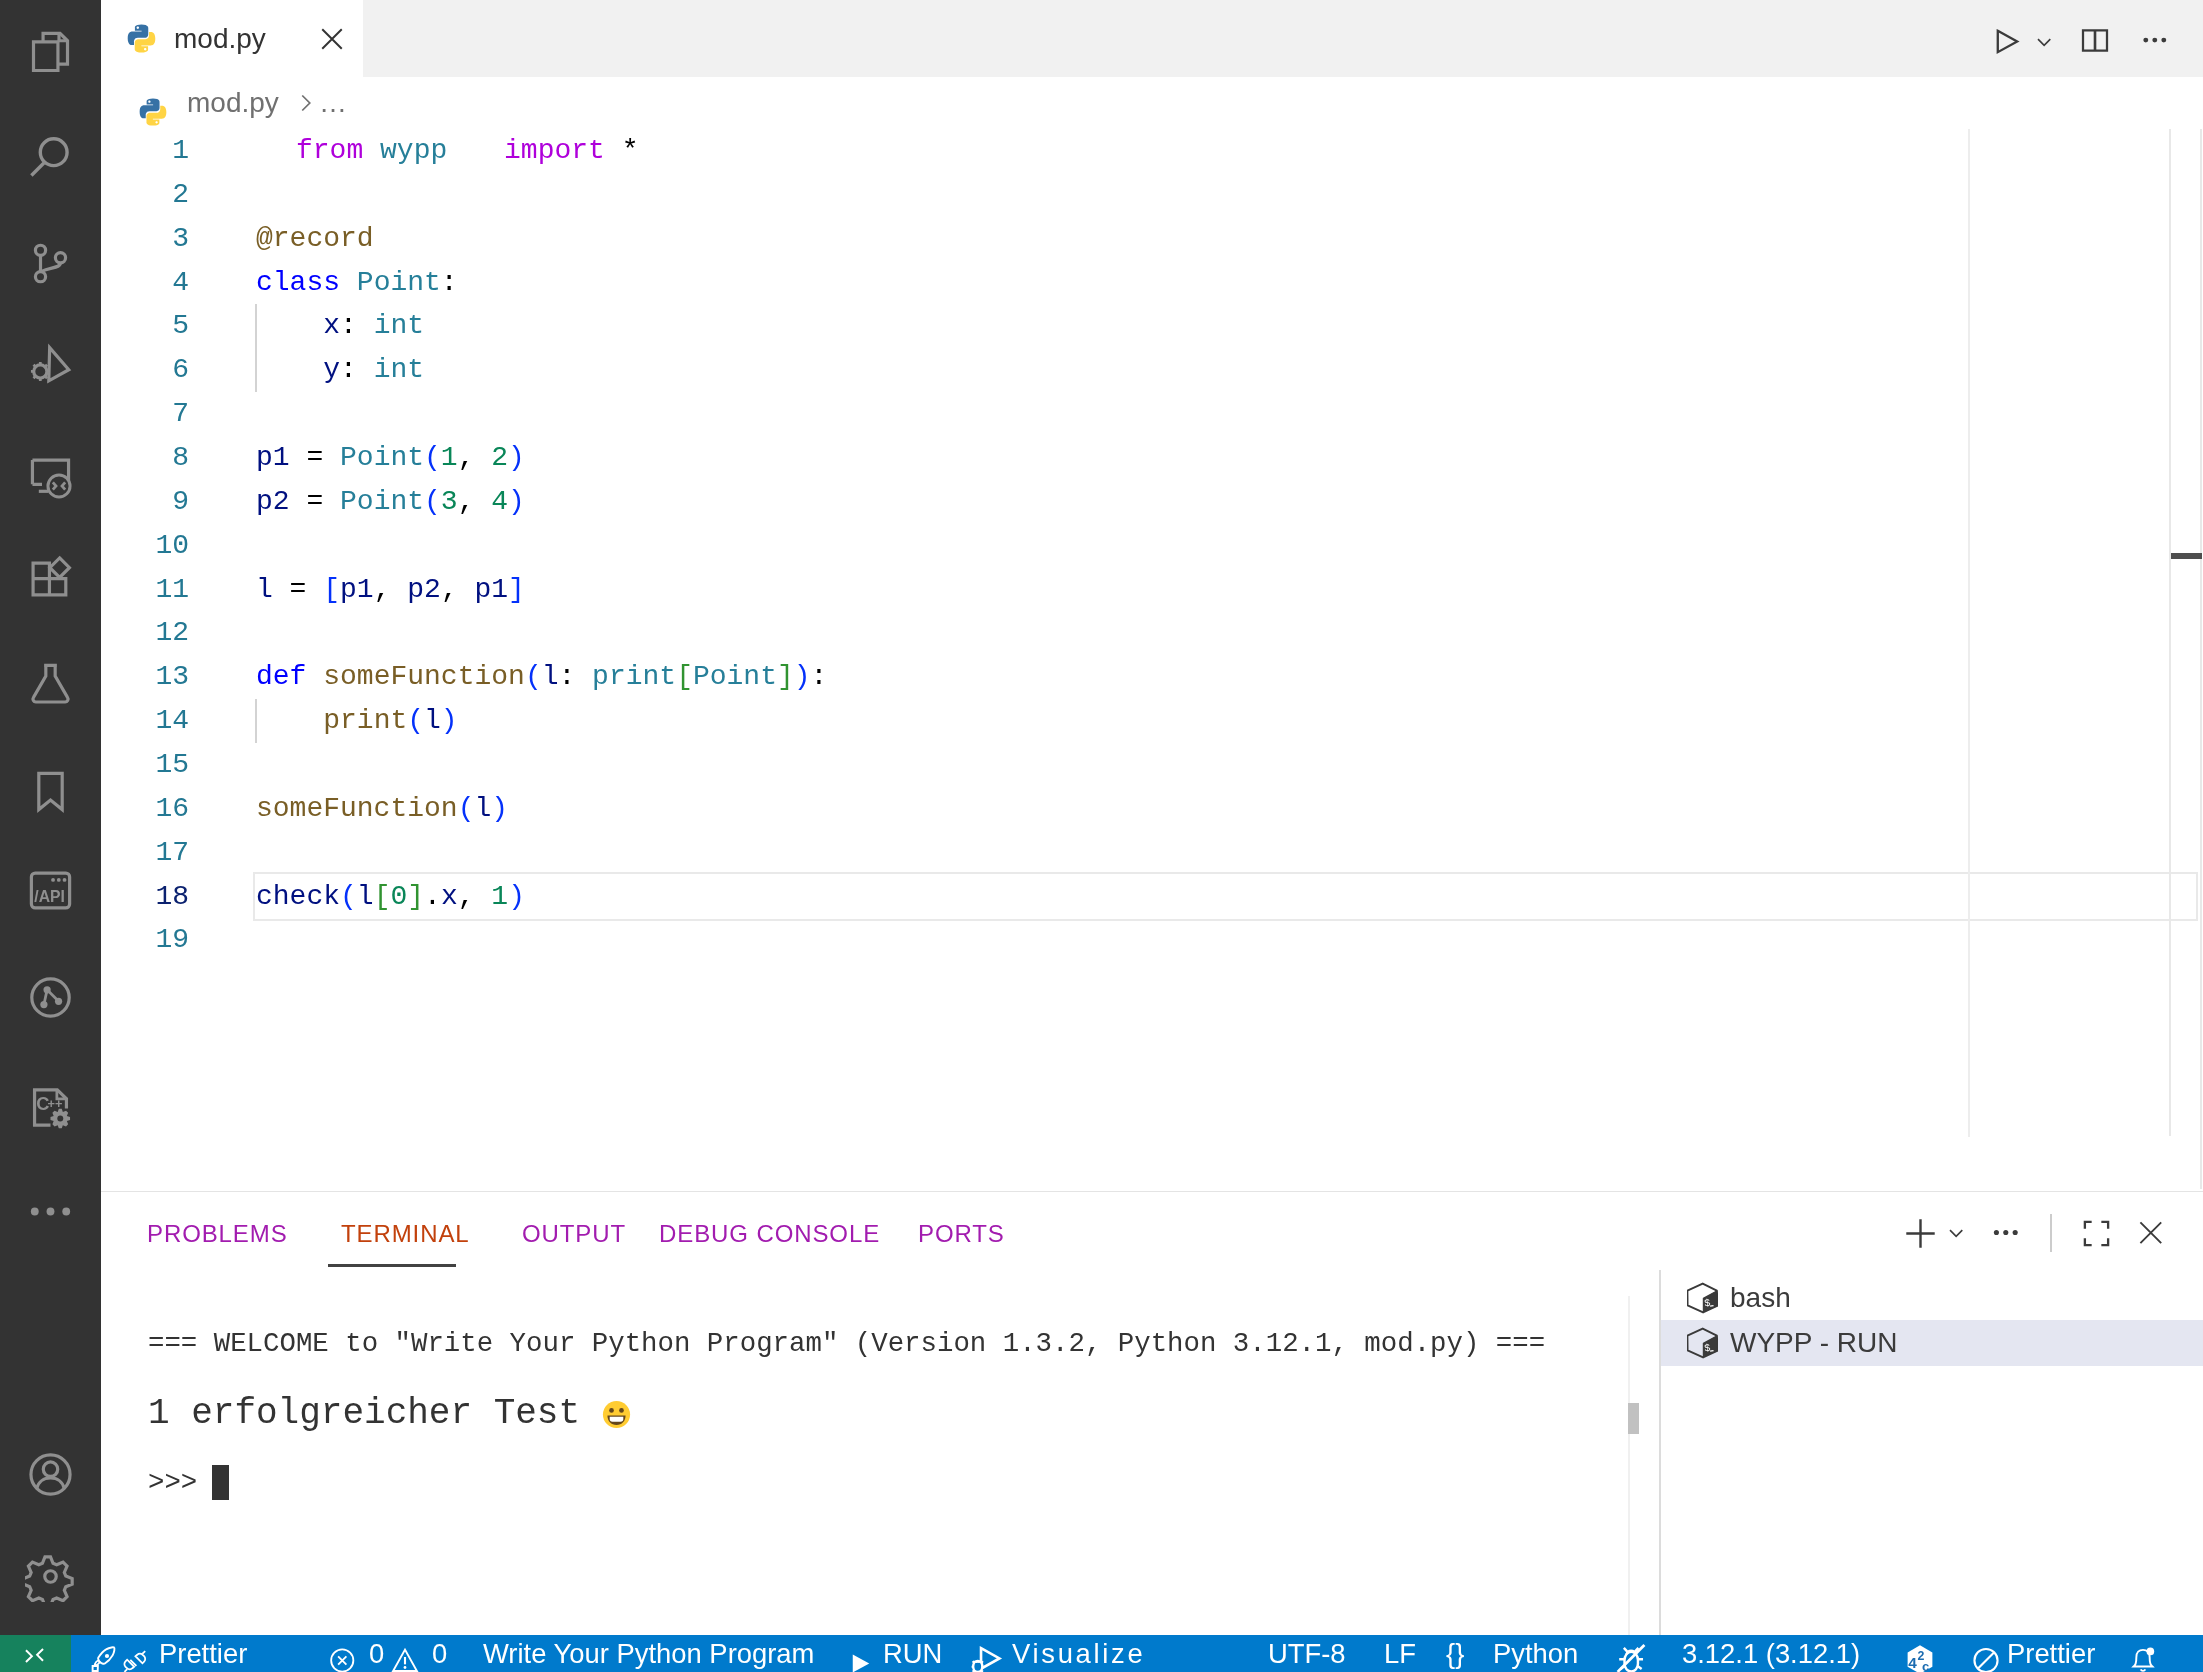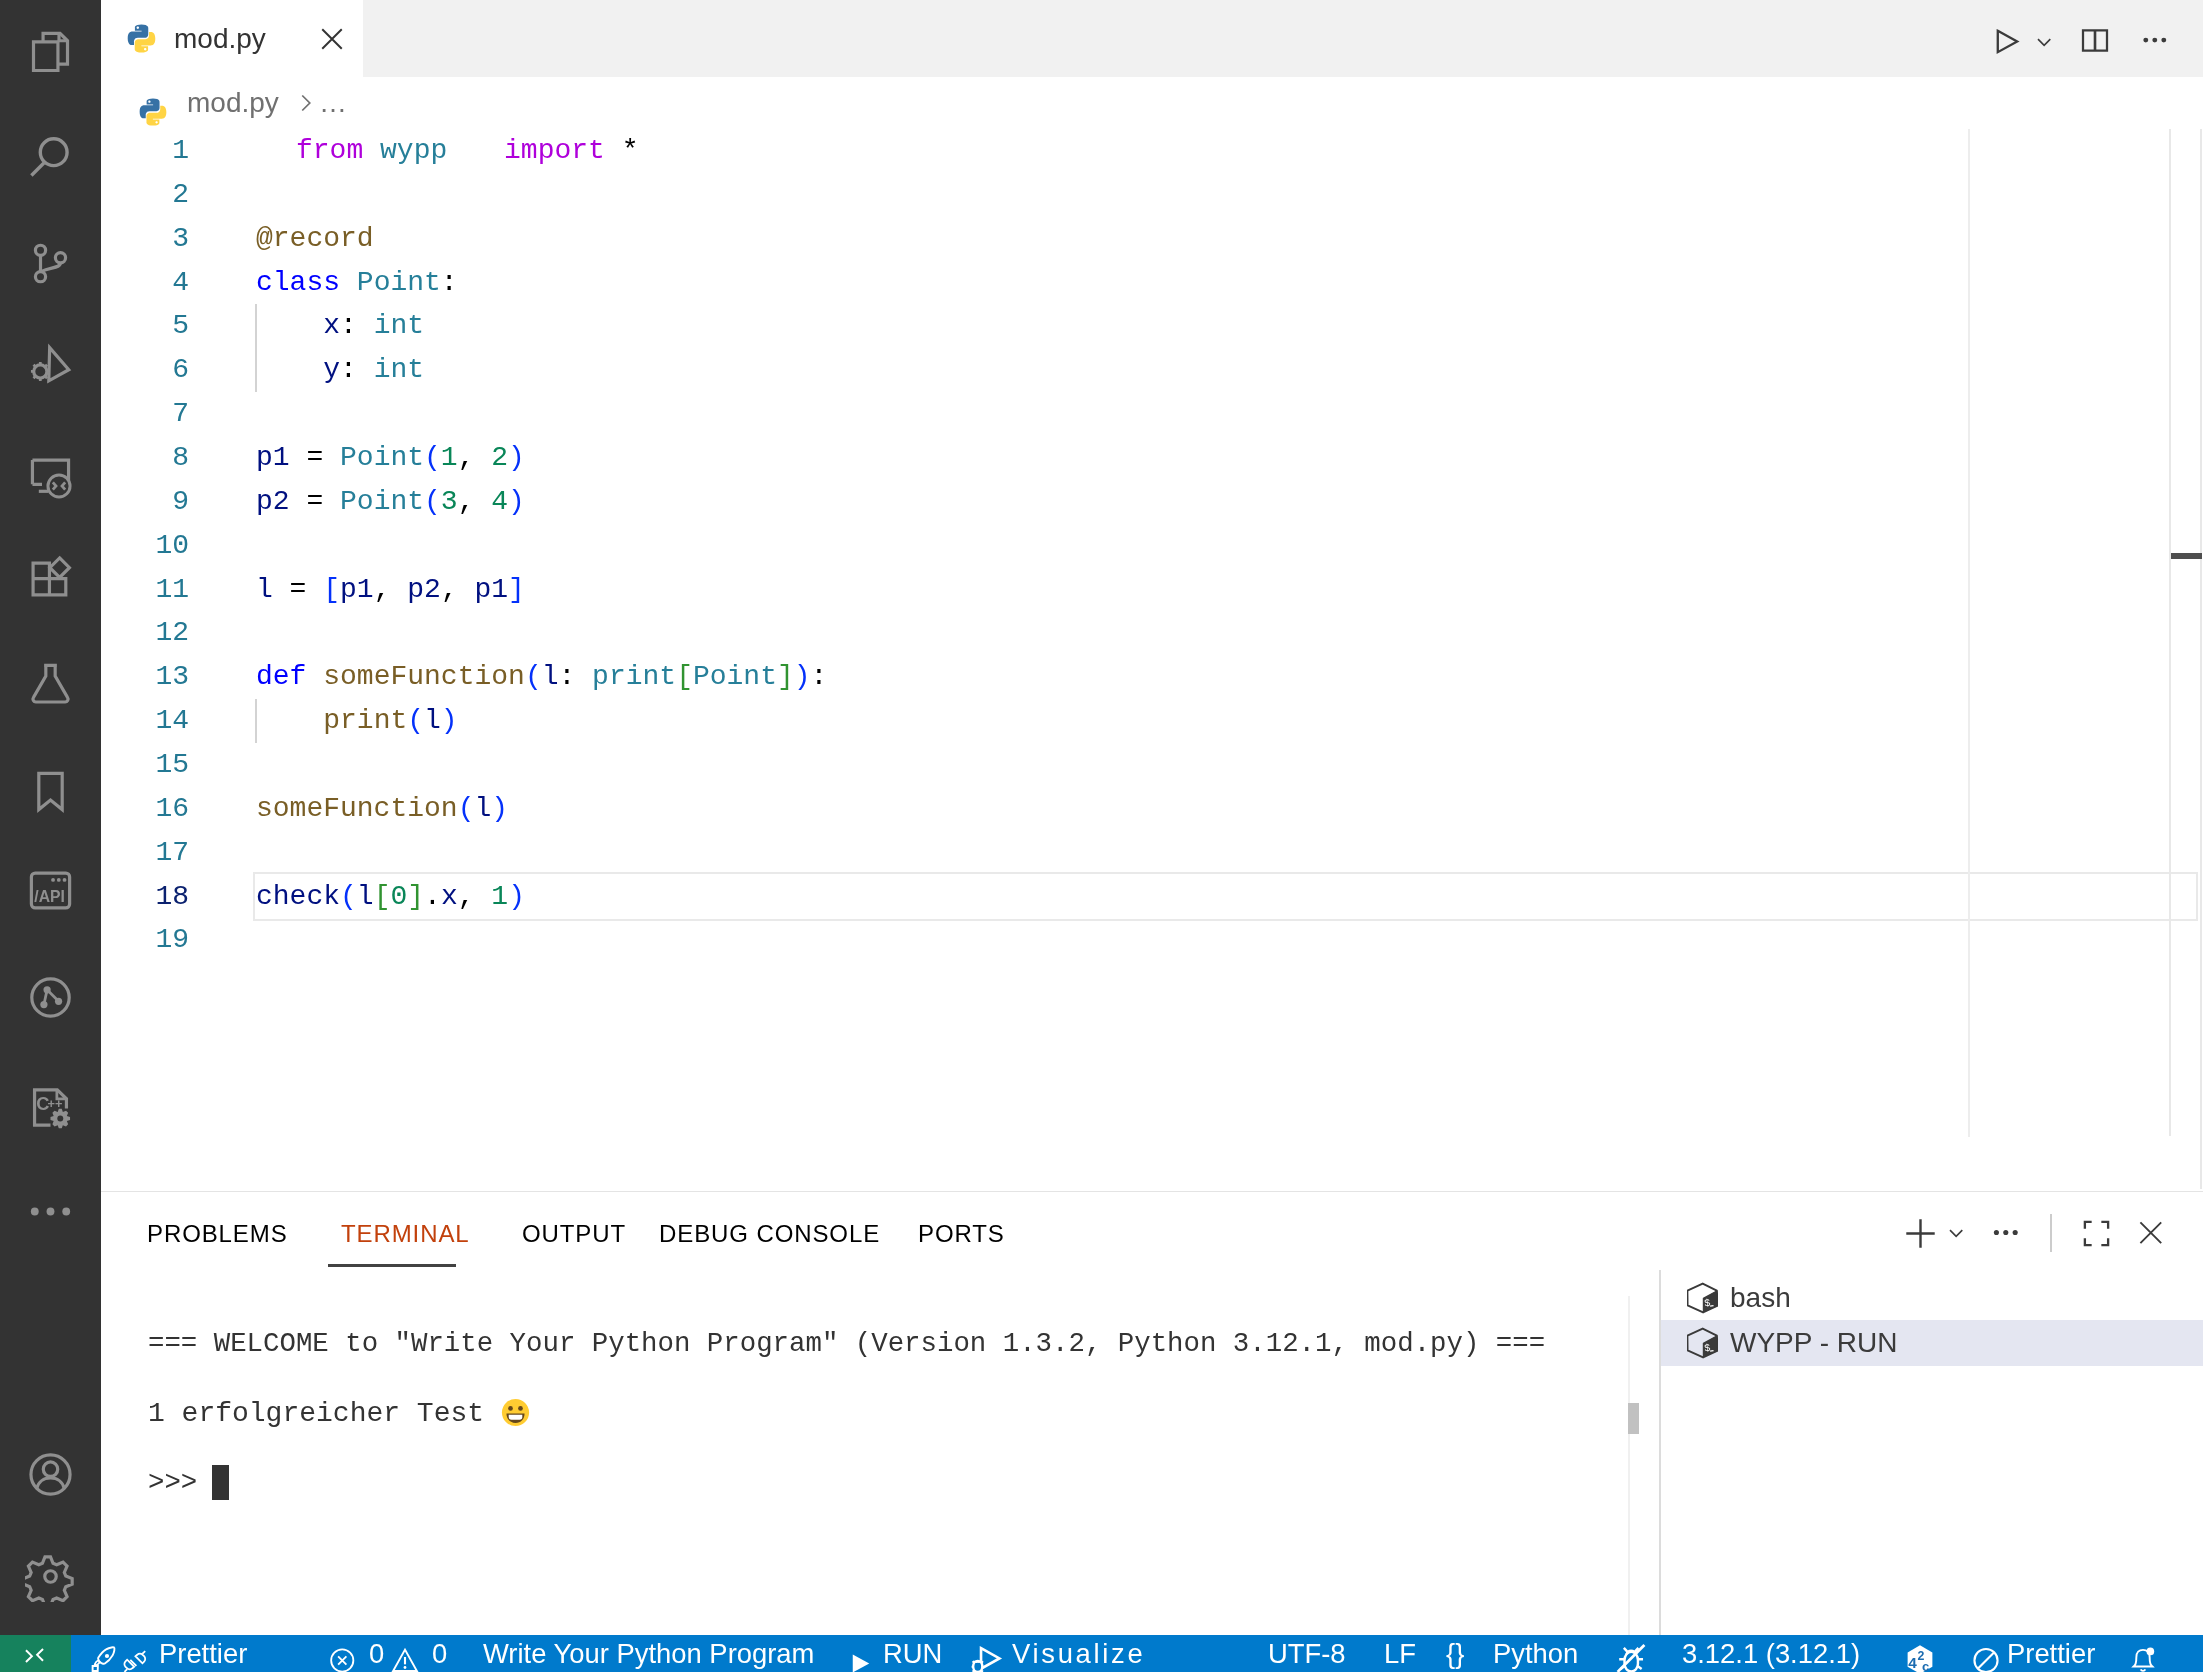--- a/index.html
+++ b/index.html
@@ -19,21 +19,21 @@
 
 #editor { left:101px; top:129px; width:2103px; height:1062px; background:#fff; font-family:"Liberation Mono",monospace; font-size:28px; }
 .ln { position:absolute; width:88px; height:44px; line-height:44px; text-align:right; color:#237893; }
 .cl { position:absolute; left:155px; height:44px; line-height:44px; white-space:pre; color:#000; }
 .kw { color:#af00db;margin-left:40px; } .kb { color:#0000ff; } .ty { color:#267f99; }
 .vr { color:#001080; } .fn { color:#795e26; } .nu { color:#098658; }
 .b1 { color:#0431fa; } .b2 { color:#319331; }
 .iguide { position:absolute; width:1.8px; background:#d3d3d3; }
 
 #panel { left:101px; top:1191px; width:2103px; height:444px; background:#fff; border-top:1.8px solid #e4e4e4; }
-.ptab { position:absolute; top:22px; height:40px; line-height:40px; font-size:24px; letter-spacing:0.9px; color:#000000; }
+.ptab { position:absolute; top:22px; height:40px; line-height:40px; font-size:24px; letter-spacing:0.9px; color:#a21caf; }
 .tline { position:absolute; height:35px; line-height:35px; white-space:pre; }
 
 .trow { position:absolute; left:1560px; width:544px; height:46px; }
 .trow .tt { position:absolute; left:69px; top:0; line-height:46px; font-size:28px; color:#3b3b3b; }
 
 #status { left:0; top:1635px; width:2204px; height:37px; background:#007acc; color:#fff; font-size:27.4px; }
 .sitem { position:absolute; top:0; height:37px; line-height:37px; color:#fff; white-space:nowrap; }
 </style>
 </head>
 <body>
@@ -138,21 +138,21 @@
       </svg>
     <div style="position:absolute;left:1949px;top:22px;width:1.8px;height:38px;background:#cccccc;"></div>
     <svg style="position:absolute;left:1980px;top:25.6px" width="31" height="31" viewBox="0 0 16 16">
         <path fill="none" stroke="#3b3b3b" stroke-width="1.2" d="M5.5 2H2v3.5M10.5 2H14v3.5M5.5 14H2v-3.5M10.5 14H14v-3.5"></path>
       </svg>
     <svg style="position:absolute;left:2037px;top:28px" width="25.6" height="25.6" viewBox="0 0 16 16">
         <path stroke="#3b3b3b" stroke-width="1.2" fill="none" d="M1.5 1.5l13 13M14.5 1.5l-13 13"></path>
       </svg>
 
     <div class="tline" style="left:47px;top:134px;font-family:'Liberation Mono',monospace;font-size:27.4px;color:#333;">=== WELCOME to "Write Your Python Program" (Version 1.3.2, Python 3.12.1, mod.py) ===</div>
-    <div class="tline" style="left:47px;top:204px;font-family:'Liberation Mono',monospace;font-size:28px;color:#333;">1 erfolgreicher Test <svg width="29" height="29" viewBox="0 0 32 32" style="vertical-align:-5.5px">
+    <div class="tline" style="left:47px;top:204px;font-family:'Liberation Mono',monospace;font-size:36px;color:#333;">1 erfolgreicher Test <svg width="29" height="29" viewBox="0 0 32 32" style="vertical-align:-5.5px">
           <circle cx="16" cy="16" r="15" fill="#ffcc32"></circle>
           <circle cx="10.5" cy="11.5" r="2.6" fill="#65471b"></circle>
           <circle cx="21.5" cy="11.5" r="2.6" fill="#65471b"></circle>
           <path d="M6 17c0 6 4 10.5 10 10.5S26 23 26 17z" fill="#65471b"></path>
           <path d="M8.5 18.5h15v2.5a3 3 0 01-3 3h-9a3 3 0 01-3-3z" fill="#fff"></path>
         </svg></div>
     <div class="tline" style="left:47px;top:273px;font-family:'Liberation Mono',monospace;font-size:27.4px;color:#333;">&gt;&gt;&gt;</div>
     <div style="position:absolute;left:111px;top:273px;width:17.4px;height:35px;background:#333333;"></div>
 
     <div style="position:absolute;left:1527px;top:104px;width:1.8px;height:340px;background:#f0f0f0;"></div>

